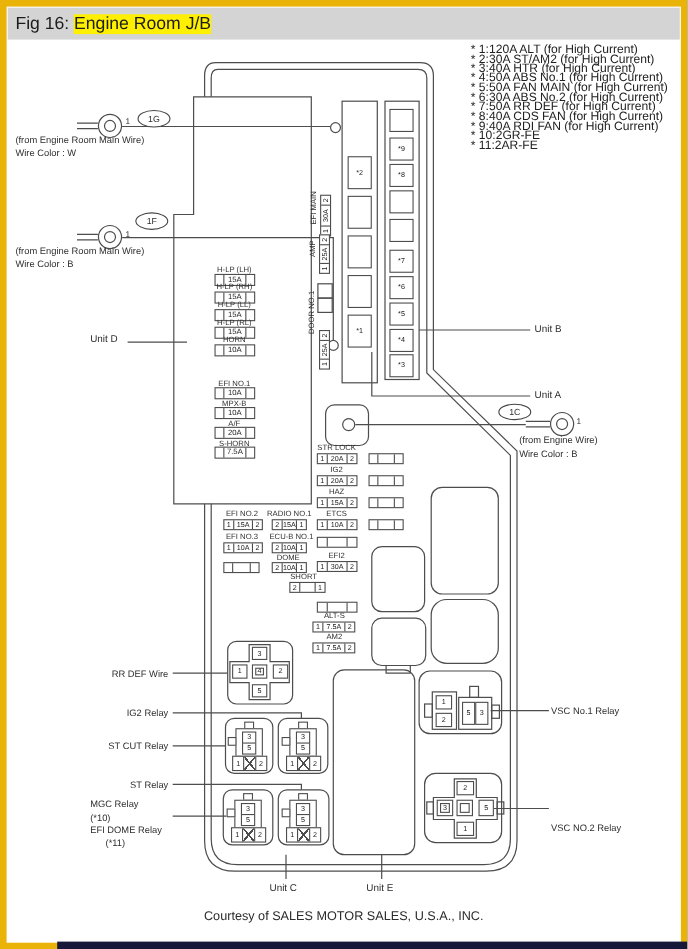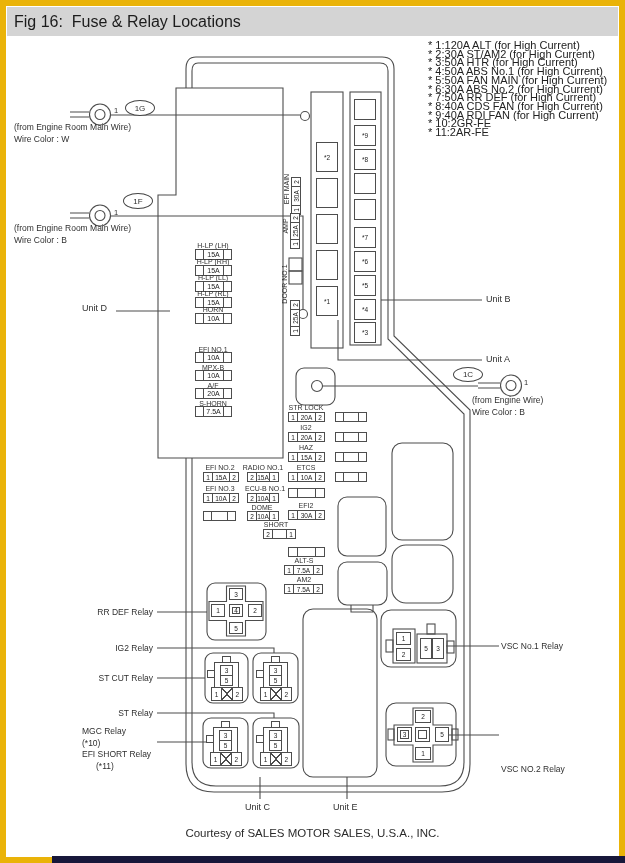--- a/index.html
+++ b/index.html
@@ -46,26 +46,26 @@
 .mini .br .x{background:linear-gradient(to top right,transparent 45%,#4d4d4d 45%,#4d4d4d 55%,transparent 55%),linear-gradient(to bottom right,transparent 45%,#4d4d4d 45%,#4d4d4d 55%,transparent 55%)}
 .footer{position:absolute;left:0;right:0;top:827px;text-align:center;font-size:11.5px;color:#2b2b2b;z-index:2}
 .strip{position:absolute;left:52px;right:0;bottom:0;height:7px;background:#17173a;z-index:4}
 </style>
 </head>
 <body>
 
 <div class="screen">
 <div class="page"></div>
 
-<div class="titlebar"><span>Fig 16: </span><span> Fuse &amp; Relay Locations</span></div>
+<div class="titlebar"><span>Fig 16: </span><span class="hl">Engine Room J/B</span></div>
 
 <div class="legend">
 <div>* 1:120A ALT (for High Current)</div>
 <div>* 2:30A ST/AM2 (for High Current)</div>
-<div>* 3:50A HTR (for High Current)</div>
+<div>* 3:40A HTR (for High Current)</div>
 <div>* 4:50A ABS No.1 (for High Current)</div>
 <div>* 5:50A FAN MAIN (for High Current)</div>
 <div>* 6:30A ABS No.2 (for High Current)</div>
 <div>* 7:50A RR DEF (for High Current)</div>
 <div>* 8:40A CDS FAN (for High Current)</div>
 <div>* 9:40A RDI FAN (for High Current)</div>
 <div>* 10:2GR-FE</div>
 <div>* 11:2AR-FE</div>
 </div>
 
@@ -440,26 +440,26 @@
 <div class="pb" style="left:396px;top:632px;width:15px;height:13px">1</div>
 <div class="pb" style="left:396px;top:648px;width:15px;height:13px">2</div>
 <div class="pb" style="left:420px;top:638px;width:12px;height:21px">5</div>
 <div class="pb" style="left:432px;top:638px;width:12px;height:21px">3</div>
 <div class="pb" style="left:415px;top:710px;width:16px;height:13px">2</div>
 <div class="pb dbl" style="left:397px;top:727px;width:15px;height:15px">3</div>
 <div class="pb dbl" style="left:415px;top:727px;width:15px;height:15px"></div>
 <div class="pb" style="left:435px;top:727px;width:14px;height:15px">5</div>
 <div class="pb" style="left:415px;top:747px;width:16px;height:13px">1</div>
 
-<div class="rlab" style="right:472px;top:607px">RR DEF Relay</div>
+<div class="rlab" style="right:472px;top:607px">RR DEF Wire</div>
 <div class="rlab" style="right:472px;top:643px">IG2 Relay</div>
 <div class="rlab" style="right:472px;top:673px">ST CUT Relay</div>
 <div class="rlab" style="right:472px;top:708px">ST Relay</div>
 <div class="cap" style="left:82px;top:726px">MGC Relay</div>
 <div class="cap" style="left:82px;top:738px">(*10)</div>
-<div class="cap" style="left:82px;top:749px">EFI SHORT Relay</div>
+<div class="cap" style="left:82px;top:749px">EFI DOME Relay</div>
 <div class="cap" style="left:96px;top:761px">(*11)</div>
 <div class="rlab" style="left:501px;top:641px">VSC No.1 Relay</div>
-<div class="rlab" style="left:501px;top:764px">VSC NO.2 Relay</div>
+<div class="rlab" style="left:501px;top:747px">VSC NO.2 Relay</div>
 
 <div class="footer">Courtesy of SALES MOTOR SALES, U.S.A., INC.</div>
 <div class="strip"></div>
 </div>
 
 </body></html>

